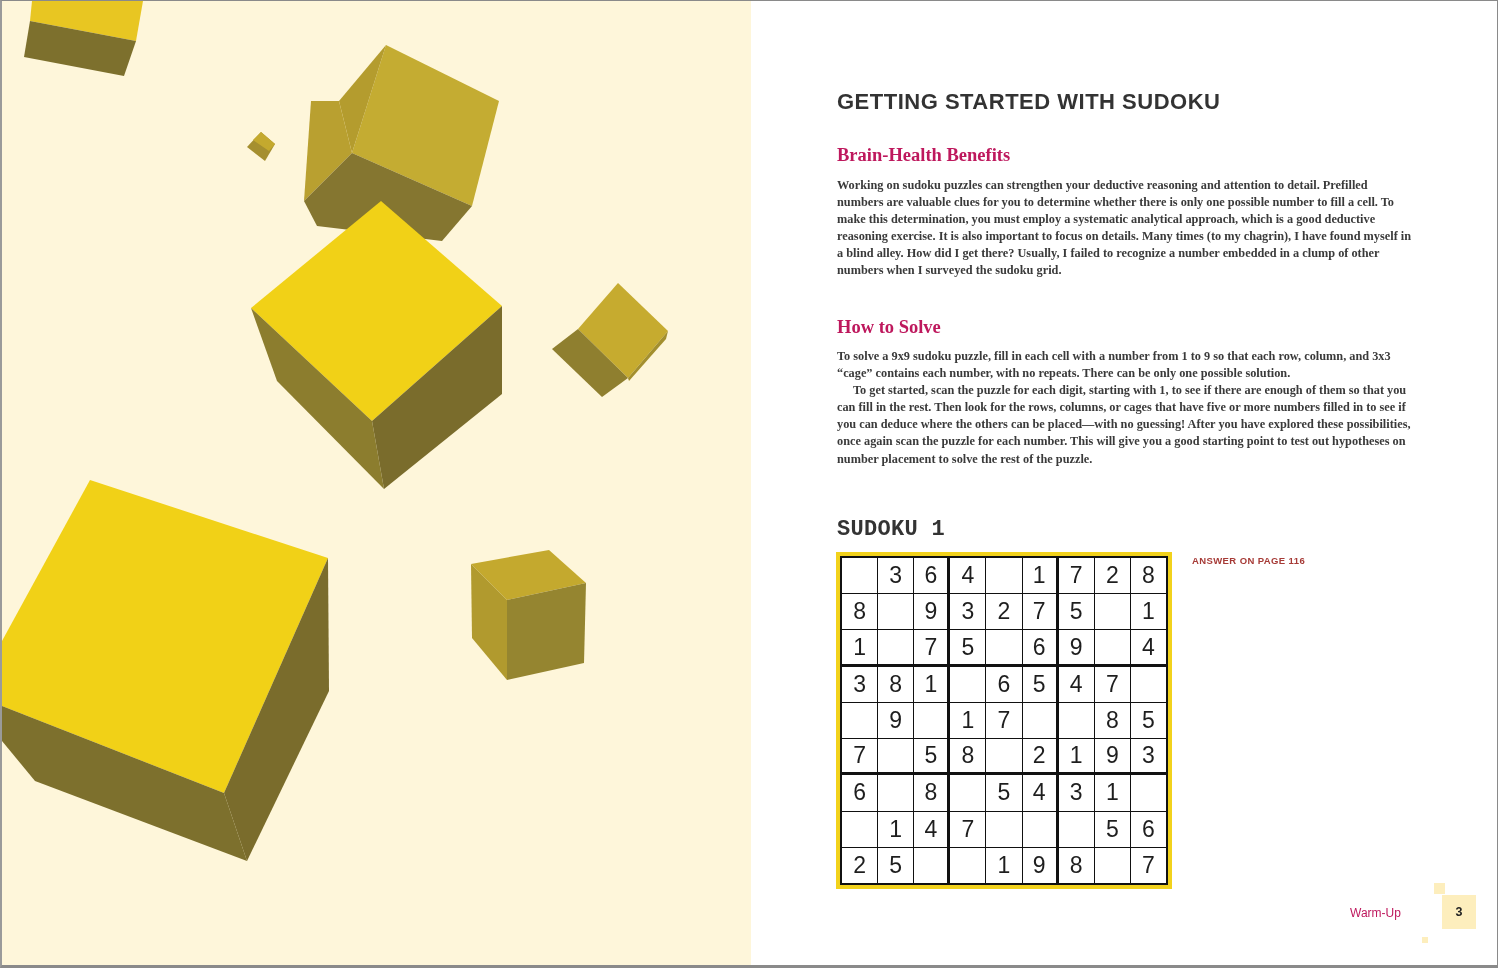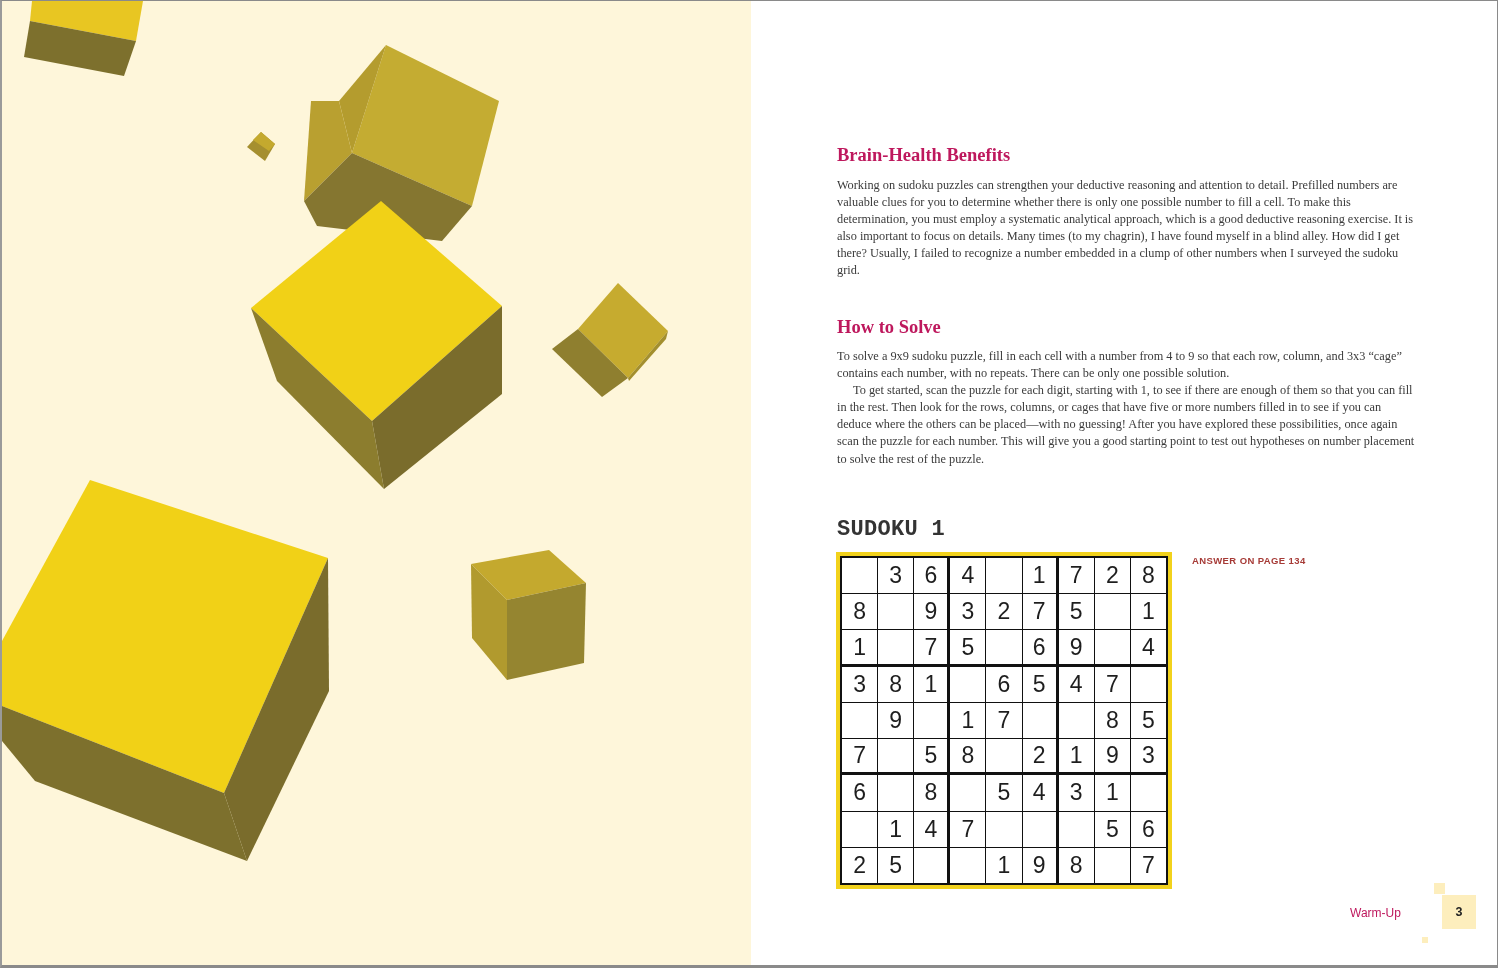--- a/index.html
+++ b/index.html
@@ -32,20 +32,21 @@
     .section-heading {
       position: absolute; left: 86px;
       font-family: "Liberation Serif", serif; font-weight: 700;
       font-size: 18.5px; color: #be185d; margin: 0;
     }
     .body-text {
       position: absolute; left: 86px; width: 580px;
       font-family: "Liberation Serif", serif; font-size: 12.3px;
       line-height: 17.1px; color: #3a3a3a; margin: 0;
       text-align: left;
+      font-weight: bold;
     }
     .body-text p { margin: 0; }
     .body-text p.indent { text-indent: 16px; }
     .puzzle-title {
       position: absolute; left: 86px; top: 516px;
       font-family: Liberation Mono, monospace; font-weight: 700;
       font-size: 22px; color: #333333; margin: 0; letter-spacing: 0.3px;
     }
     .answer-note {
       position: absolute; left: 441px; top: 554px;
@@ -133,34 +134,35 @@
 
       <g>
         <polygon points="469,563 547,549 584,582 505,599" fill="#c4a92e"></polygon>
         <polygon points="469,563 505,599 505,679 470,637" fill="#b19a2e"></polygon>
         <polygon points="505,599 584,582 582,662 505,679" fill="#958530"></polygon>
       </g>
     </svg>
   </div>
 
   <div class="right-page">
+    <h1 class="main-title">GETTING STARTED WITH SUDOKU</h1>
 
     <h2 class="section-heading" style="top:144px;">Brain-Health Benefits</h2>
     <div class="body-text" style="top:176px;">
       <p>Working on sudoku puzzles can strengthen your deductive reasoning and attention to detail. Prefilled numbers are valuable clues for you to determine whether there is only one possible number to fill a cell. To make this determination, you must employ a systematic analytical approach, which is a good deductive reasoning exercise. It is also important to focus on details. Many times (to my chagrin), I have found myself in a blind alley. How did I get there? Usually, I failed to recognize a number embedded in a clump of other numbers when I surveyed the sudoku grid.</p>
     </div>
 
     <h2 class="section-heading" style="top:316px;">How to Solve</h2>
     <div class="body-text" style="top:347px;">
-      <p>To solve a 9x9 sudoku puzzle, fill in each cell with a number from 4 to 9 so that each row, column, and 3x3 “cage” contains each number, with no repeats. There can be only one possible solution.</p>
+      <p>To solve a 9x9 sudoku puzzle, fill in each cell with a number from 1 to 9 so that each row, column, and 3x3 “cage” contains each number, with no repeats. There can be only one possible solution.</p>
       <p class="indent">To get started, scan the puzzle for each digit, starting with 1, to see if there are enough of them so that you can fill in the rest. Then look for the rows, columns, or cages that have five or more numbers filled in to see if you can deduce where the others can be placed—with no guessing! After you have explored these possibilities, once again scan the puzzle for each number. This will give you a good starting point to test out hypotheses on number placement to solve the rest of the puzzle.</p>
     </div>
 
     <h2 class="puzzle-title">SUDOKU 1</h2>
-    <div class="answer-note">ANSWER ON PAGE 134</div>
+    <div class="answer-note">ANSWER ON PAGE 116</div>
 
     <div class="grid-frame">
       <div class="grid" id="sudoku-grid">
           <div class="cell"></div>
           <div class="cell">3</div>
           <div class="cell bR">6</div>
           <div class="cell">4</div>
           <div class="cell"></div>
           <div class="cell bR">1</div>
           <div class="cell">7</div>

